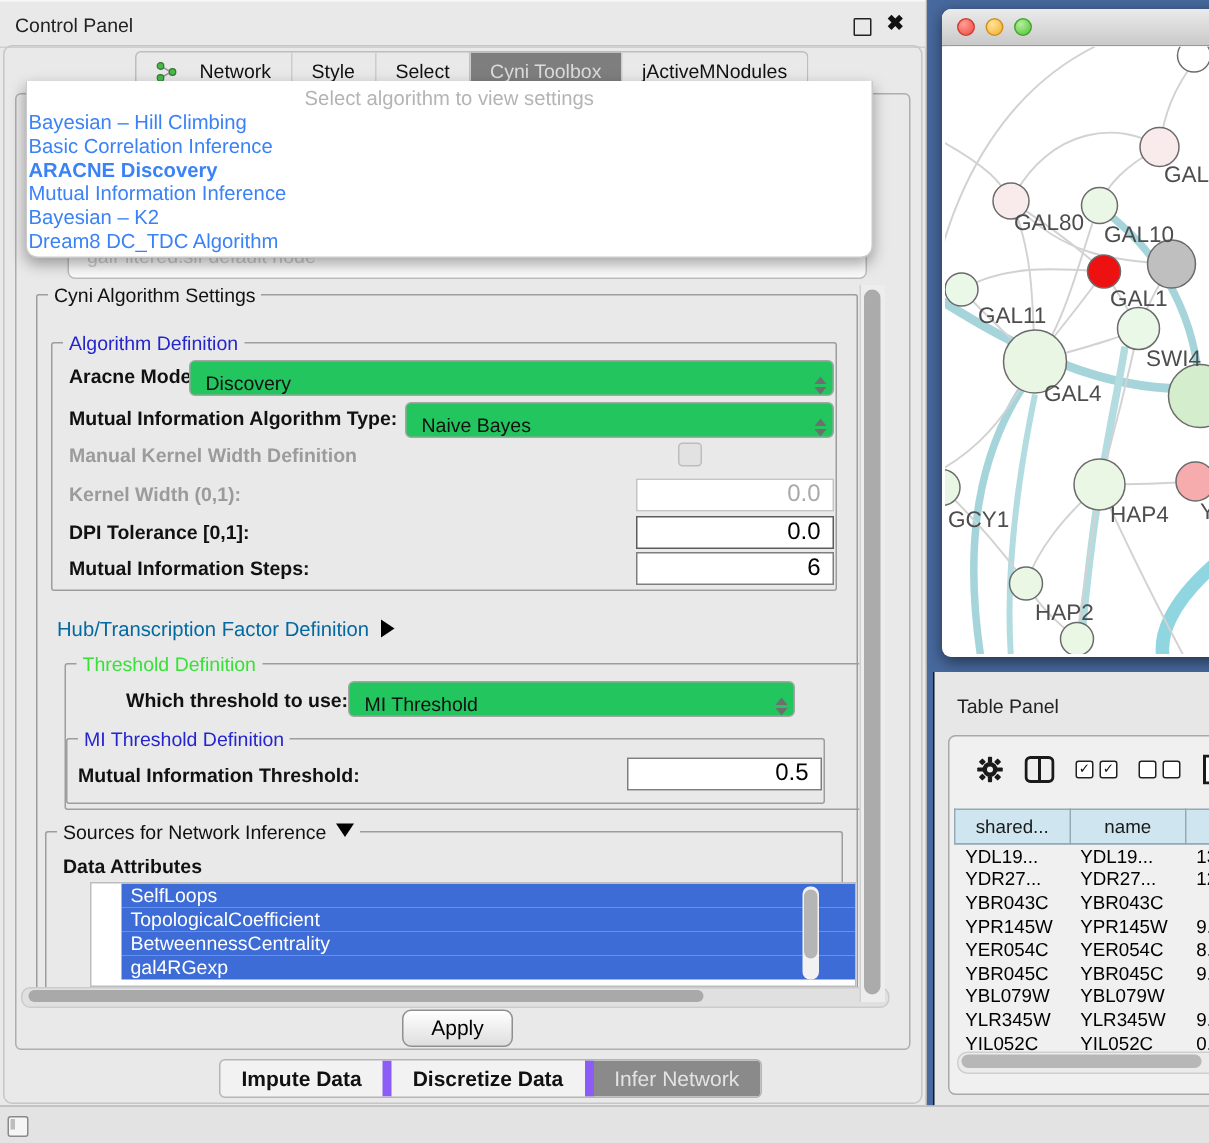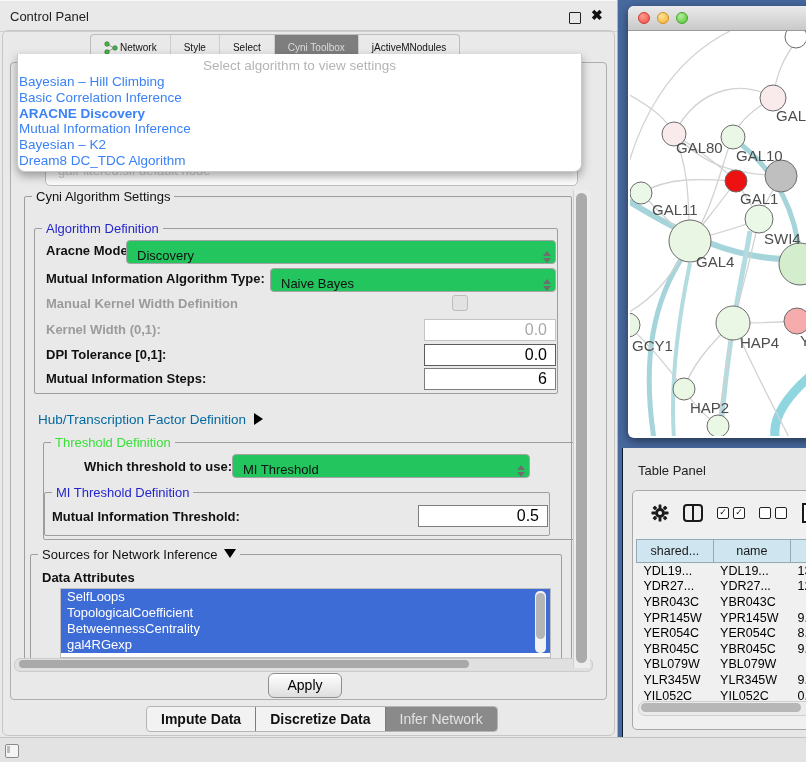--- a/index.html
+++ b/index.html
@@ -18,21 +18,21 @@
 
   
   .cp-outer{position:absolute;left:2px;top:30px;width:611px;height:704px;border:1px solid #c6c6c6;
             border-radius:6px;}
   .cp-content{position:absolute;left:10px;top:62px;width:595px;height:636px;border:1px solid #aeaeae;
               border-radius:4px;background:#e9e9e9;}
 
   
   .tabbar{position:absolute;left:90px;top:34px;height:25px;display:flex;align-items:stretch;
           background:#e9e9e9;border:1px solid #bdbdbd;border-bottom:none;border-radius:4px 4px 0 0;overflow:hidden;}
-  .tab{display:flex;align-items:center;gap:2px;padding:0 13px;font-size:10px;color:#111;
+  .tab{display:flex;align-items:center;gap:15px;padding:0 13px;font-size:13px;color:#111;
        border-left:1px solid #cdcdcd;white-space:nowrap;}
   .tab:first-child{border-left:none;}
   .tab.selected{background:#7e7e7e;color:#dcdcdc;}
 
   
   .dropdown-overlay{position:absolute;left:17px;top:54px;width:563px;height:117px;background:#ffffff;
                     border:1px solid #c9c9c9;border-top:none;border-radius:0 0 8px 8px;
                     box-shadow:0 4px 10px rgba(0,0,0,0.35);z-index:30;}
   .dd-placeholder{position:absolute;left:0;top:4px;width:100%;text-align:center;color:#b4b4b4;font-size:13.5px;}
   .dd-list{position:absolute;left:0px;top:20px;width:100%;}
@@ -70,42 +70,42 @@
 
   .checkbox{position:absolute;width:14px;height:14px;border:1px solid #bdbdbd;border-radius:3px;background:#e2e2e2;}
 
   .arrow-right{display:inline-block;width:0;height:0;border-top:6px solid transparent;
                border-bottom:6px solid transparent;border-left:9px solid #000;margin-left:8px;vertical-align:-1px;}
   .arrow-down{display:inline-block;width:0;height:0;border-left:6px solid transparent;
               border-right:6px solid transparent;border-top:9px solid #000;margin-left:6px;vertical-align:1px;}
 
   
   .attr-list{position:absolute;left:60px;top:588px;width:489px;height:68px;background:#ffffff;
-             border:1px solid #bdbdbd;overflow:hidden;}
+             border:1px solid #bdbdbd;overflow:hidden;padding-left:20px;}
   .attr-item{height:16px;line-height:16px;background:#3d6cd7;color:#ffffff;font-size:13px;padding-left:6px;
              white-space:nowrap;}
   .attr-vscroll{position:absolute;left:474px;top:2px;width:11px;height:62px;background:#f2f2f2;border-radius:5px;}
   .attr-vthumb{position:absolute;left:1px;top:2px;width:9px;height:46px;background:#b5b5b5;border-radius:5px;}
 
   .hscroll{position:absolute;left:14px;top:658px;width:577px;height:12px;background:#e0e0e0;
            border:1px solid #cbcbcb;border-radius:6px;}
   .hthumb{position:absolute;left:4px;top:1px;width:450px;height:8px;background:#a9a9a9;border-radius:4px;}
 
   .settings-vscroll{position:absolute;left:573px;top:190px;width:16px;height:478px;background:#ededed;
                     border-left:1px solid #d0d0d0;}
   .settings-vthumb{position:absolute;left:2px;top:3px;width:11px;height:470px;background:#ababab;border-radius:6px;}
 
   .apply-btn{position:absolute;left:268px;top:673px;width:72px;height:23px;border:1px solid #8f8f8f;
              border-radius:6px;background:linear-gradient(#ffffff,#dedede);text-align:center;line-height:23px;
              font-size:14px;color:#000;}
 
   .bottom-tabbar{position:absolute;left:146px;top:706px;height:24px;display:flex;border:1px solid #b5b5b5;
                  border-radius:4px;overflow:hidden;background:#f2f2f2;}
   .btab{display:flex;align-items:center;padding:0 14px;font-size:14px;font-weight:bold;color:#111;
-        border-left:1px solid #8b5cf6;white-space:nowrap;}
+        border-left:6px solid #8b5cf6;white-space:nowrap;}
   .btab:first-child{border-left:none;}
   .btab.selected{background:#8a8a8a;color:#e3e3e3;font-weight:normal;}
 
   
   .net-window{position:absolute;left:628px;top:6px;width:190px;height:432px;border-radius:6px;
               box-shadow:0 3px 10px rgba(0,0,0,0.5);background:#ffffff;}
   .net-titlebar{position:absolute;left:0;top:0;width:100%;height:24px;border-radius:6px 6px 0 0;
                 background:linear-gradient(#ebebeb,#c9c9c9);border-bottom:1px solid #9a9a9a;}
   .lights{position:absolute;left:10px;top:6px;display:flex;gap:7px;}
   .light{width:12px;height:12px;border-radius:50%;}

